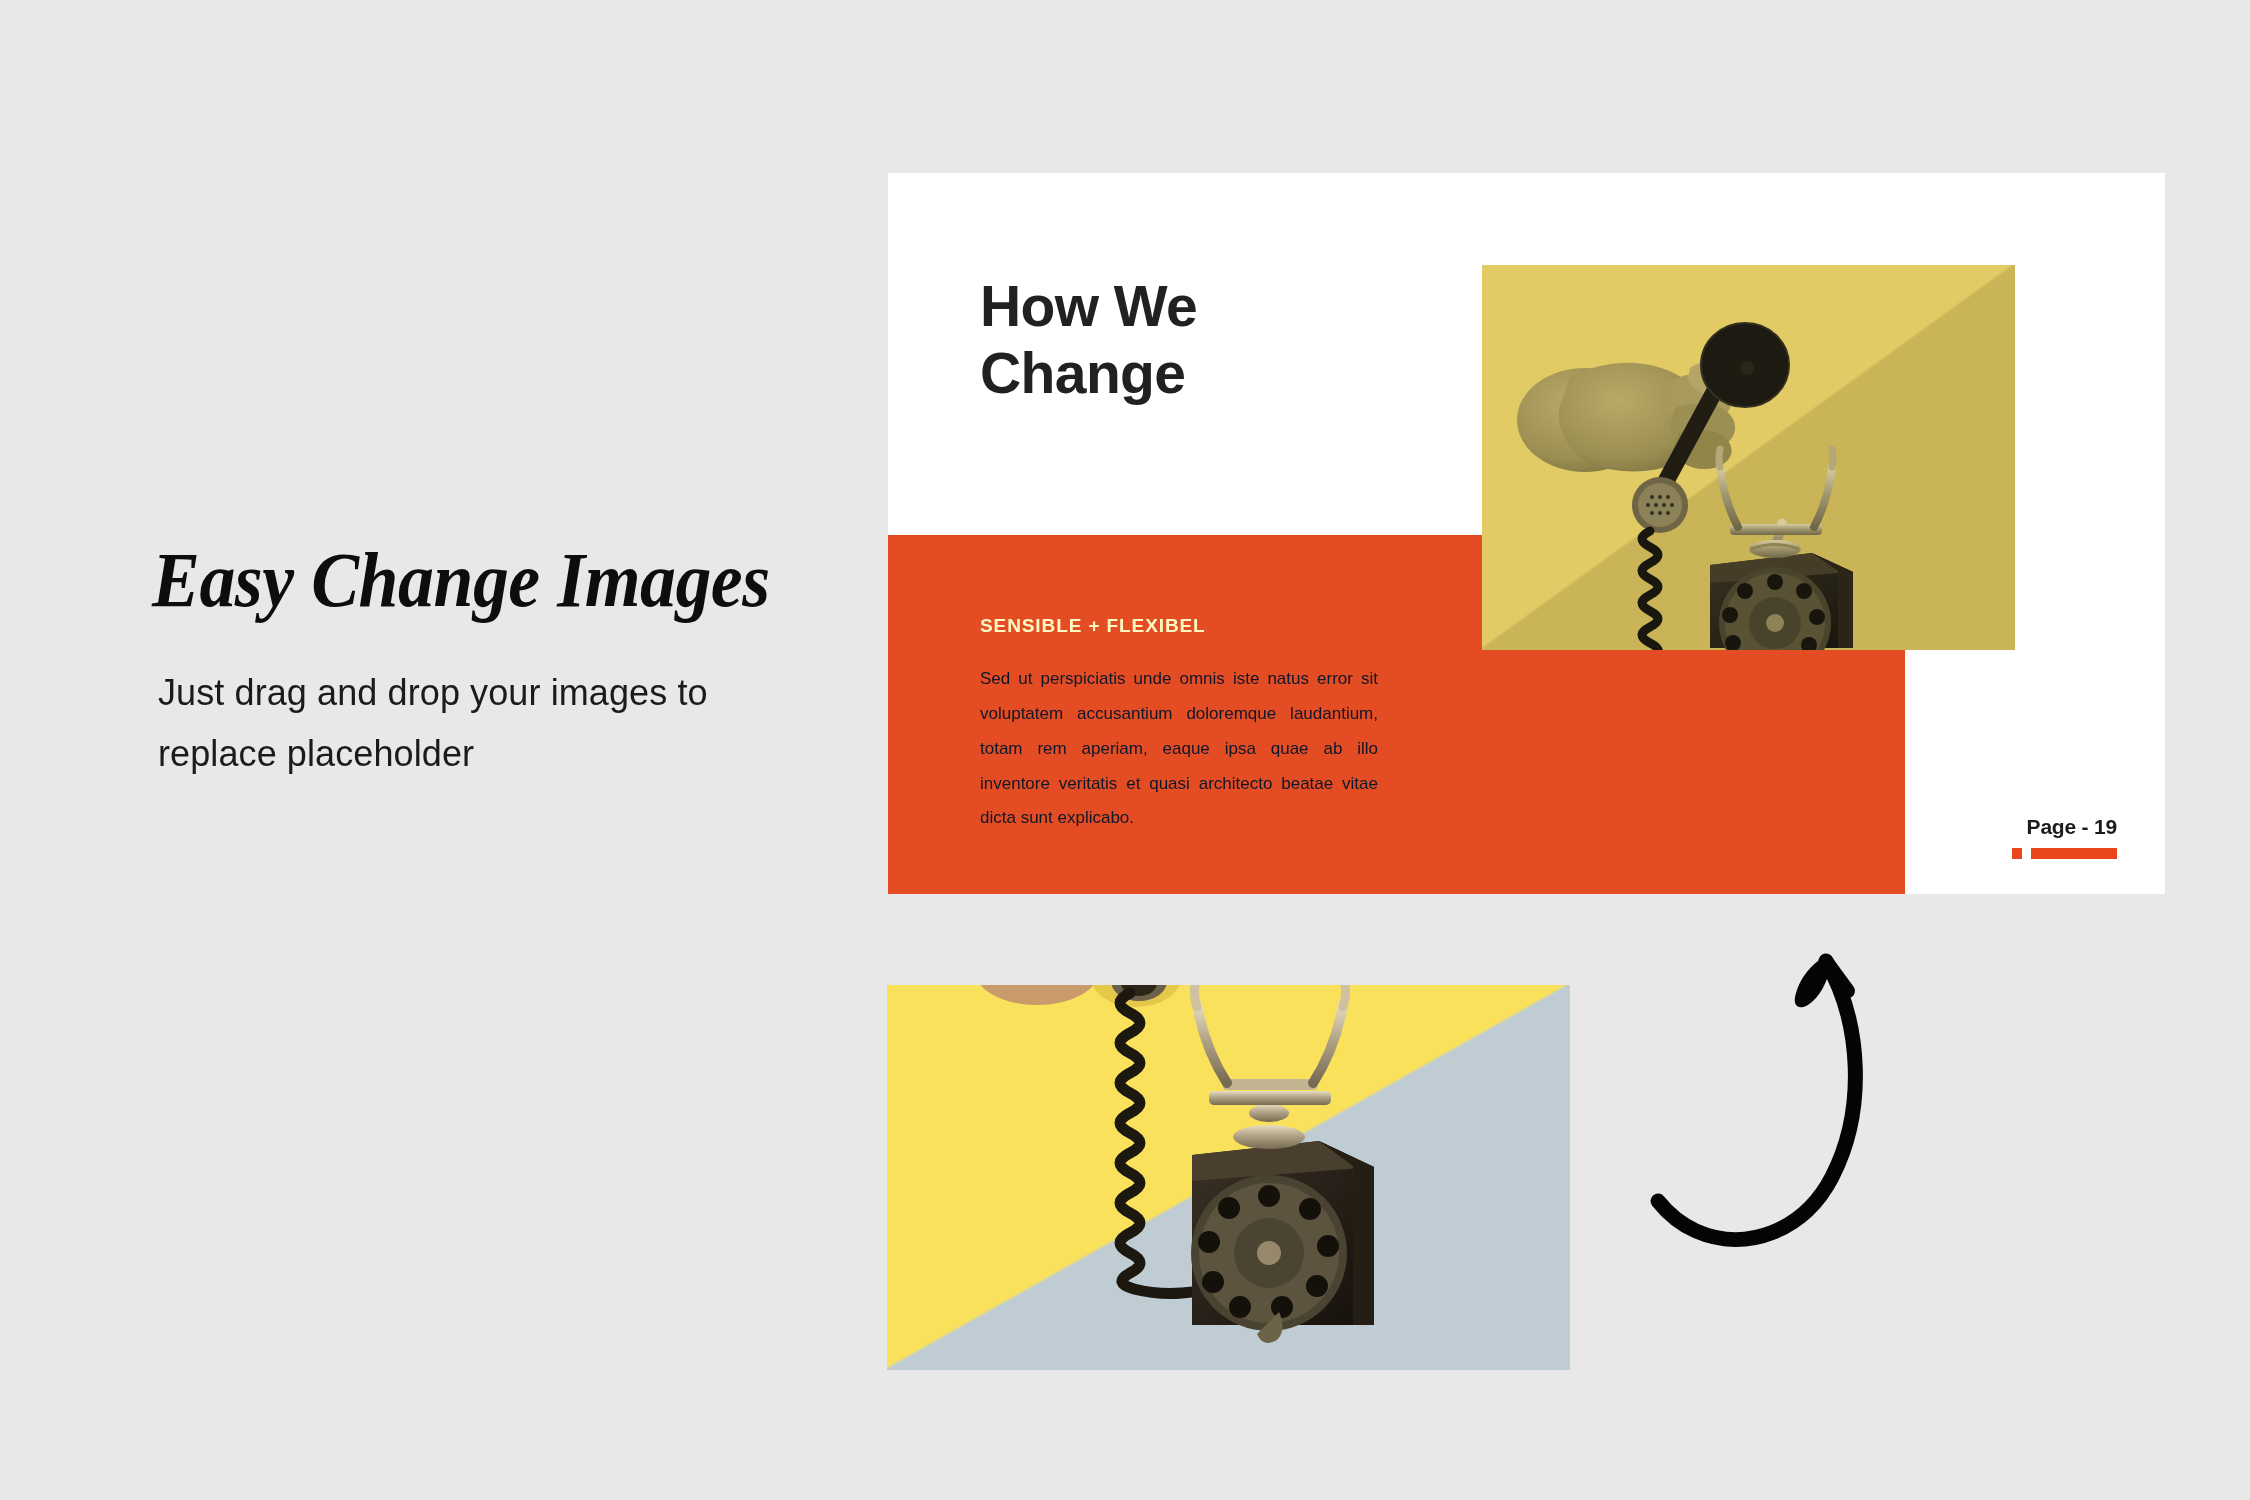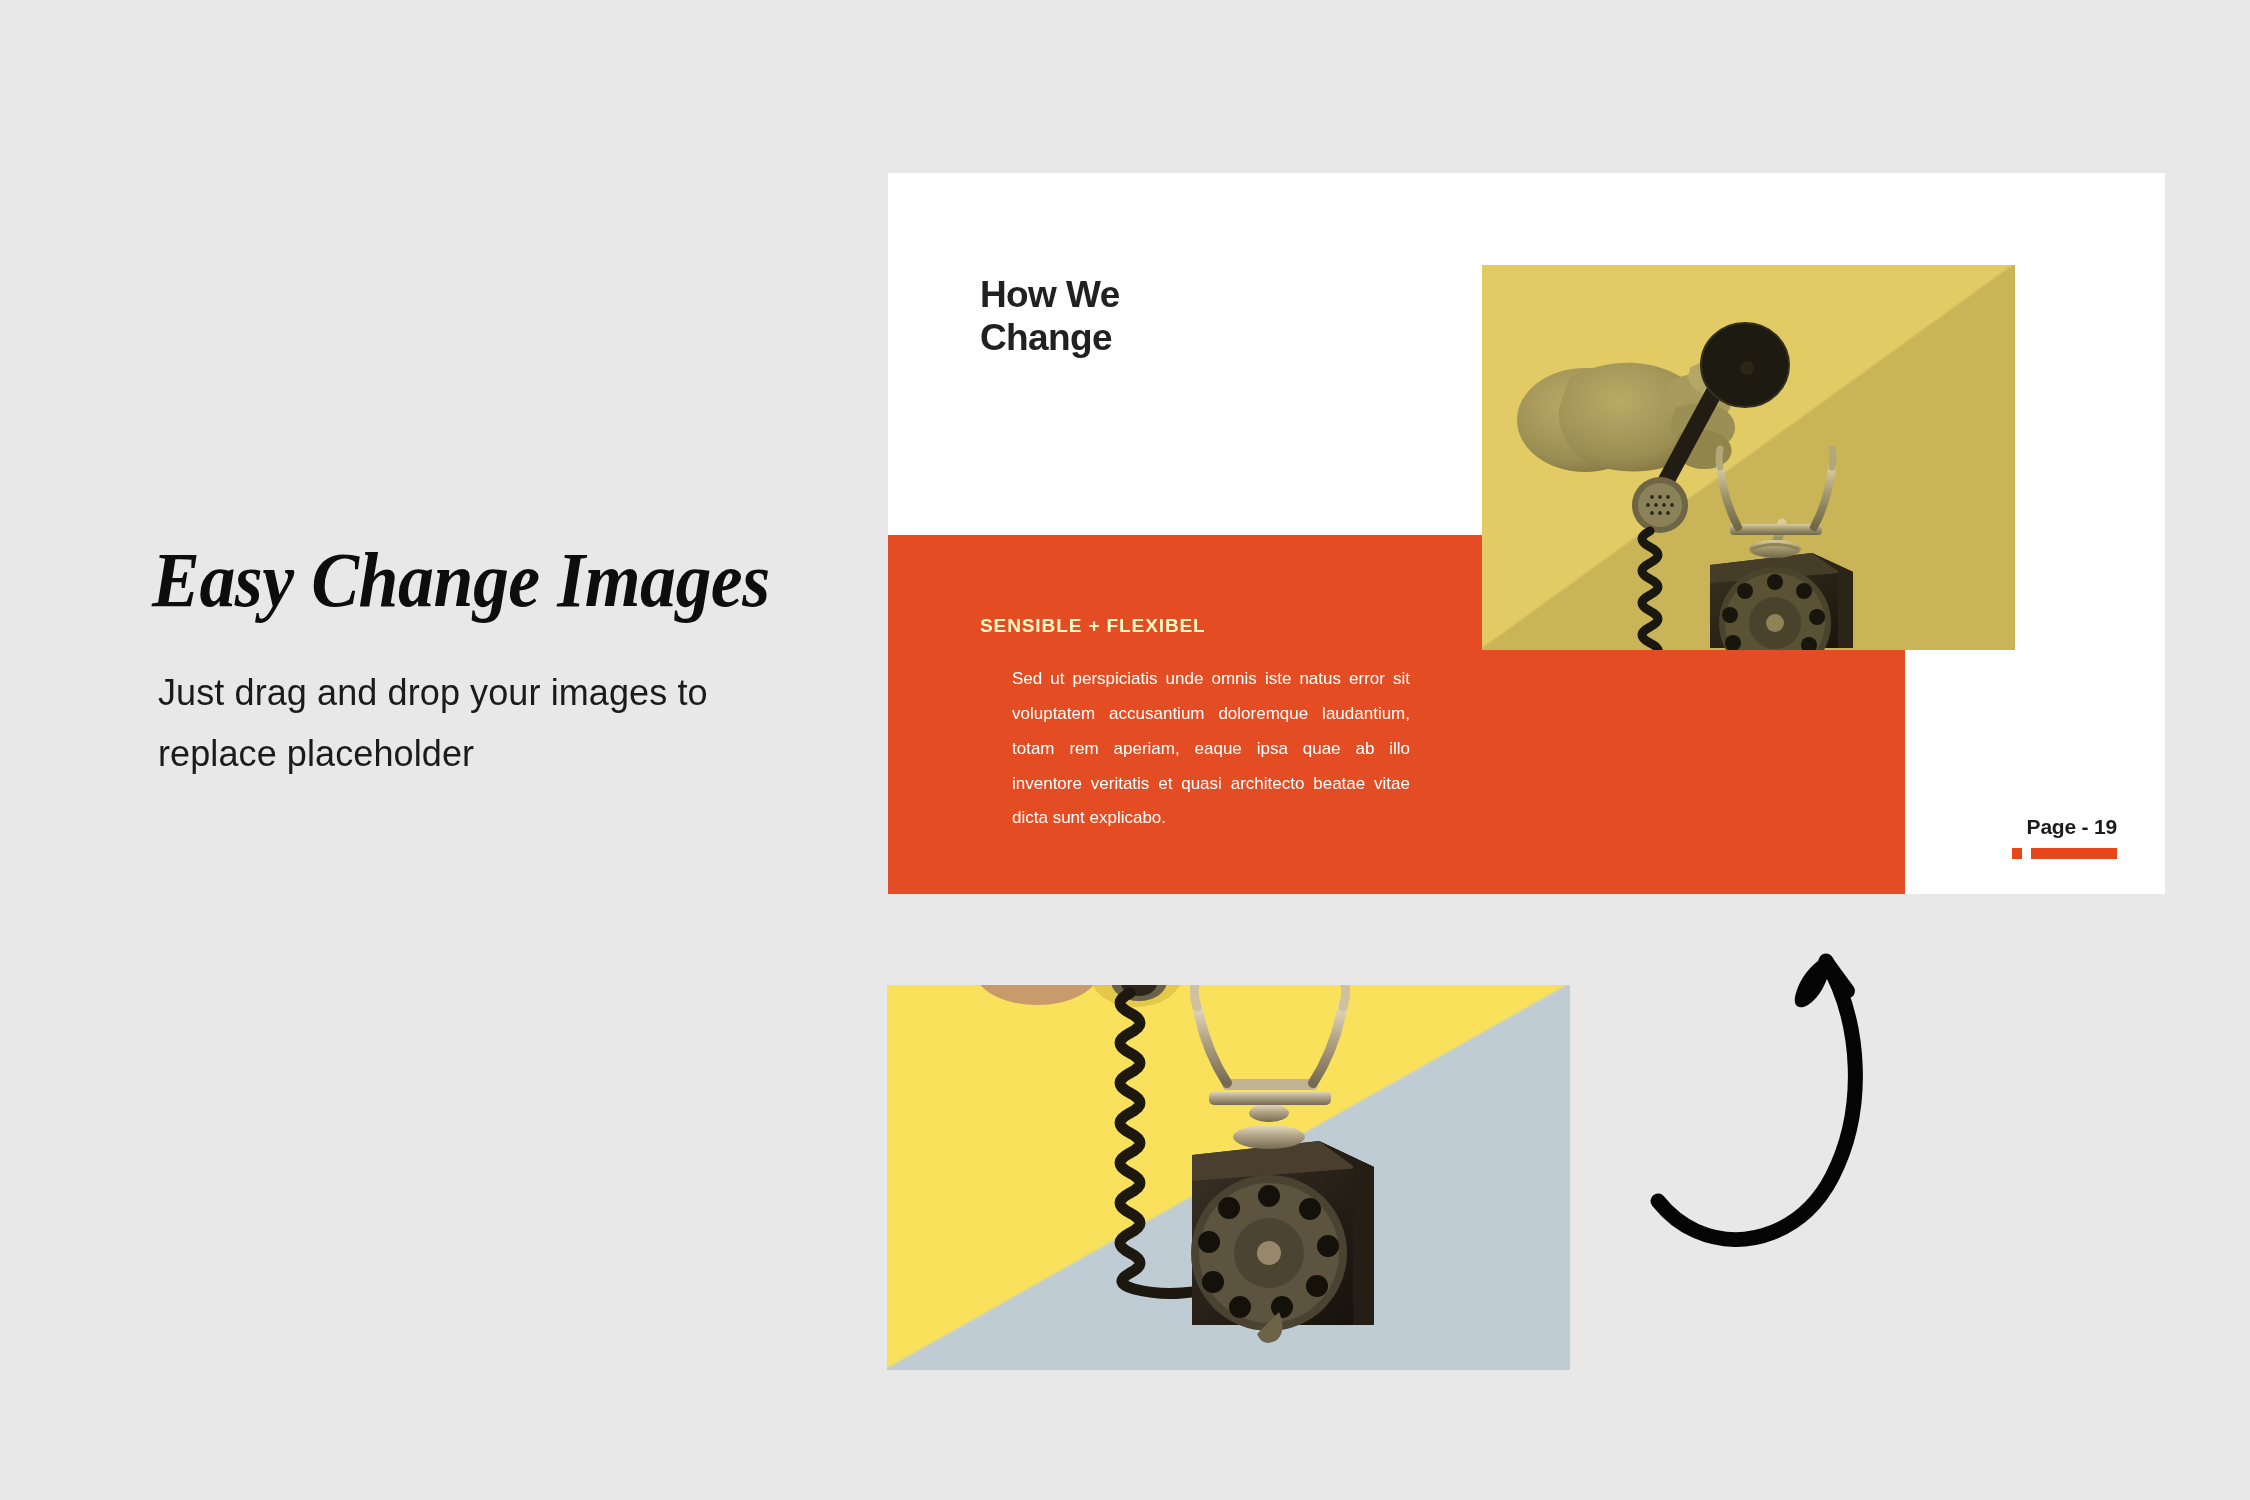--- a/index.html
+++ b/index.html
@@ -52,21 +52,21 @@
     top: 173px;
     width: 1277px;
     height: 721px;
     background: #ffffff;
     overflow: hidden;
   }
   #slide-heading {
     position: absolute;
     left: 92px;
     top: 100px;
-    font-size: 37px;
+    font-size: 57px;
     font-weight: 700;
     line-height: 1.17;
     letter-spacing: -0.6px;
     color: #212121;
   }
   #orange-panel {
     position: absolute;
     left: 0;
     top: 362px;
     width: 1017px;
@@ -82,23 +82,22 @@
     letter-spacing: 0.9px;
     color: #fef9c3;
   }
   #panel-body {
     position: absolute;
     left: 92px;
     top: 127px;
     width: 398px;
     font-size: 17px;
     line-height: 2.05;
-    color: #ffffff;
+    color: #0f172a;
     text-align: justify;
-    margin-left: 32px;
   }
 
   
   #page-footer {
     position: absolute;
     right: 48px;
     bottom: 35px;
     text-align: right;
   }
   #page-label {

